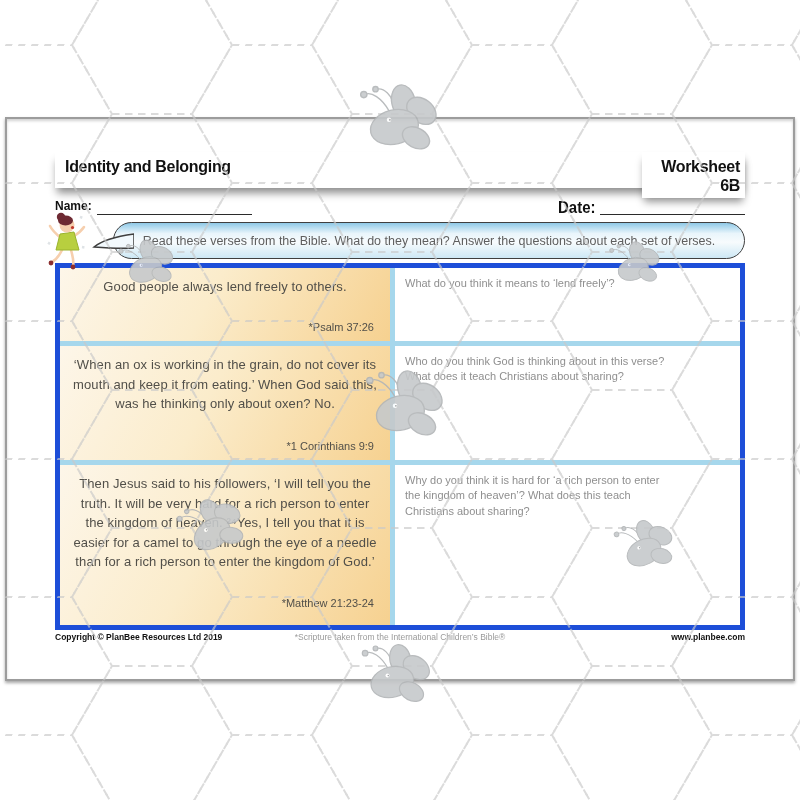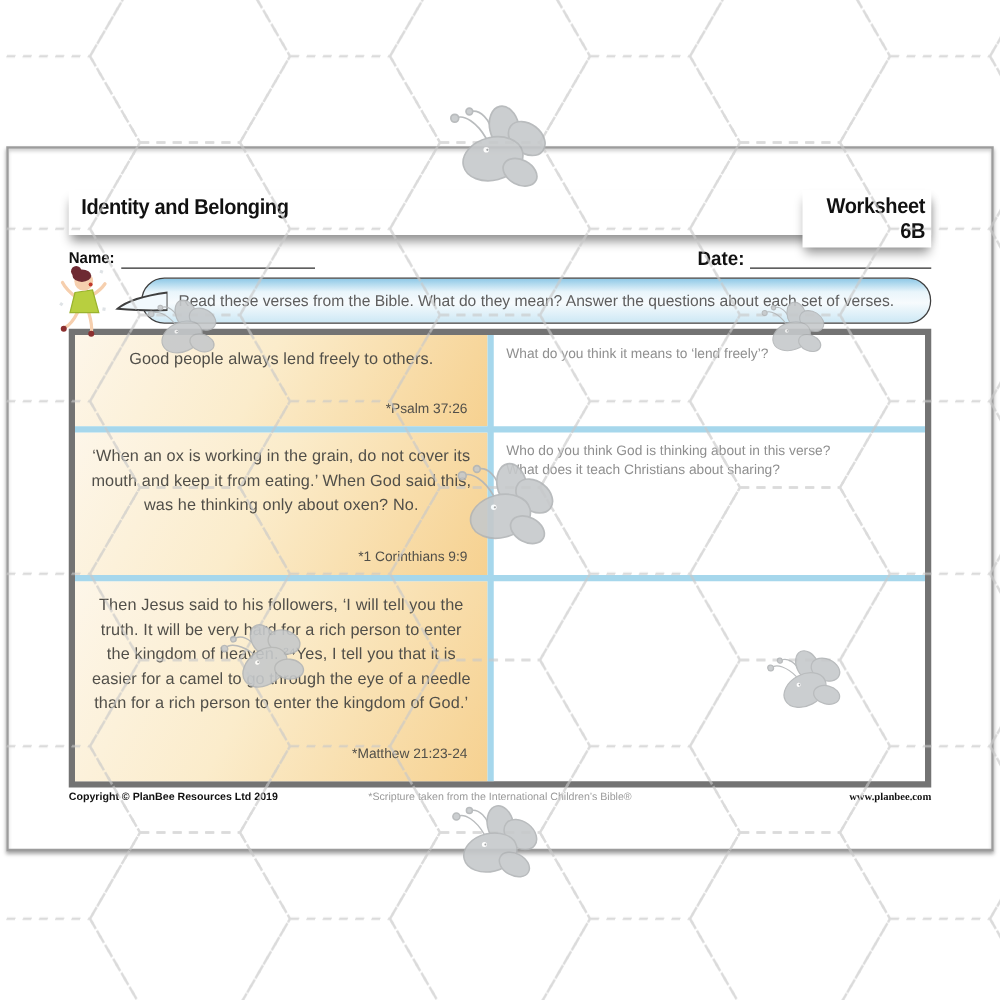--- a/index.html
+++ b/index.html
@@ -51,21 +51,21 @@
     background:linear-gradient(180deg,#8fc9e7 0%,#e9f5fb 30%,#f7fbfd 55%,#cde8f5 100%);
     display:flex;align-items:center;justify-content:center;
     box-sizing:border-box;
   }
   .instruction-text{font-size:12.5px;color:#5e5e5e;text-align:center;padding:0 14px;}
   .bubble-tail{left:92px;top:231px;}
 
   
   .verse-table{
     left:55px;top:263px;width:690px;height:367px;
-    border:5px solid #737373;box-sizing:border-box;
+    border:5px solid #1d4ed8;box-sizing:border-box;
   }
   .v-div{left:330px;top:0;width:5px;height:357px;background:#a6d7ec;}
   .h-div1{left:0;top:73px;width:680px;height:5px;background:#a6d7ec;}
   .h-div2{left:0;top:192px;width:680px;height:5px;background:#a6d7ec;}
   .cell{position:absolute;box-sizing:border-box;}
   .verse-cell{
     left:0;width:330px;
     background:linear-gradient(118deg,#fdf6e9 0%,#fbeccb 45%,#f6d190 100%);
     display:flex;flex-direction:column;justify-content:space-between;
     padding:9px 13px 8px 13px;
@@ -83,21 +83,21 @@
     letter-spacing:0.1px;
   }
   .verse-reference{
     font-size:11px;color:#514f49;text-align:left;align-self:flex-end;padding-right:3px;
   }
   .question-text{font-size:11px;line-height:1.4;color:#8f8f8f;}
 
   
   .footer-copyright{left:55px;top:632px;font-size:8.5px;font-weight:bold;color:#111;}
   .footer-scripture-note{left:200px;top:632px;width:400px;text-align:center;font-size:8.5px;color:#9a9a9a;}
-  .footer-website{left:600px;top:632px;width:145px;text-align:right;font-size:8.5px;font-weight:bold;color:#111;font-family:Liberation Serif, serif;}
+  .footer-website{left:600px;top:632px;width:145px;text-align:right;font-size:8.5px;font-weight:bold;color:#111;}
 
   
   .hex-overlay{left:0;top:0;pointer-events:none;opacity:.65;z-index:5;}
   .bee{z-index:6;opacity:.9;}
   .girl{z-index:3;}
   .content{z-index:2;}
 </style>
 </head>
 <body>
 
@@ -172,20 +172,23 @@
       <div class="verse-reference">*1 Corinthians 9:9</div>
     </div>
     <div class="cell question-cell r2">
       <div class="question-text">Who do you think God is thinking about in this verse? What does it teach Christians about sharing?</div>
     </div>
 
     <div class="cell verse-cell r3">
       <div class="verse-text">Then Jesus said to his followers, ‘I will tell you the truth. It will be very hard for a rich person to enter the kingdom of heaven. ²⁴Yes, I tell you that it is easier for a camel to go through the eye of a needle than for a rich person to enter the kingdom of God.’</div>
       <div class="verse-reference">*Matthew 21:23-24</div>
     </div>
+    <div class="cell question-cell r3">
+      <div class="question-text">Why do you think it is hard for ‘a rich person to enter the kingdom of heaven’? What does this teach Christians about sharing?</div>
+    </div>
 
     <div class="abs v-div"></div>
     <div class="abs h-div1"></div>
     <div class="abs h-div2"></div>
   </div>
 
   <div class="abs footer-copyright">Copyright © PlanBee Resources Ltd 2019</div>
   <div class="abs footer-scripture-note">*Scripture taken from the International Children’s Bible®</div>
   <div class="abs footer-website">www.planbee.com</div>
 </div>

